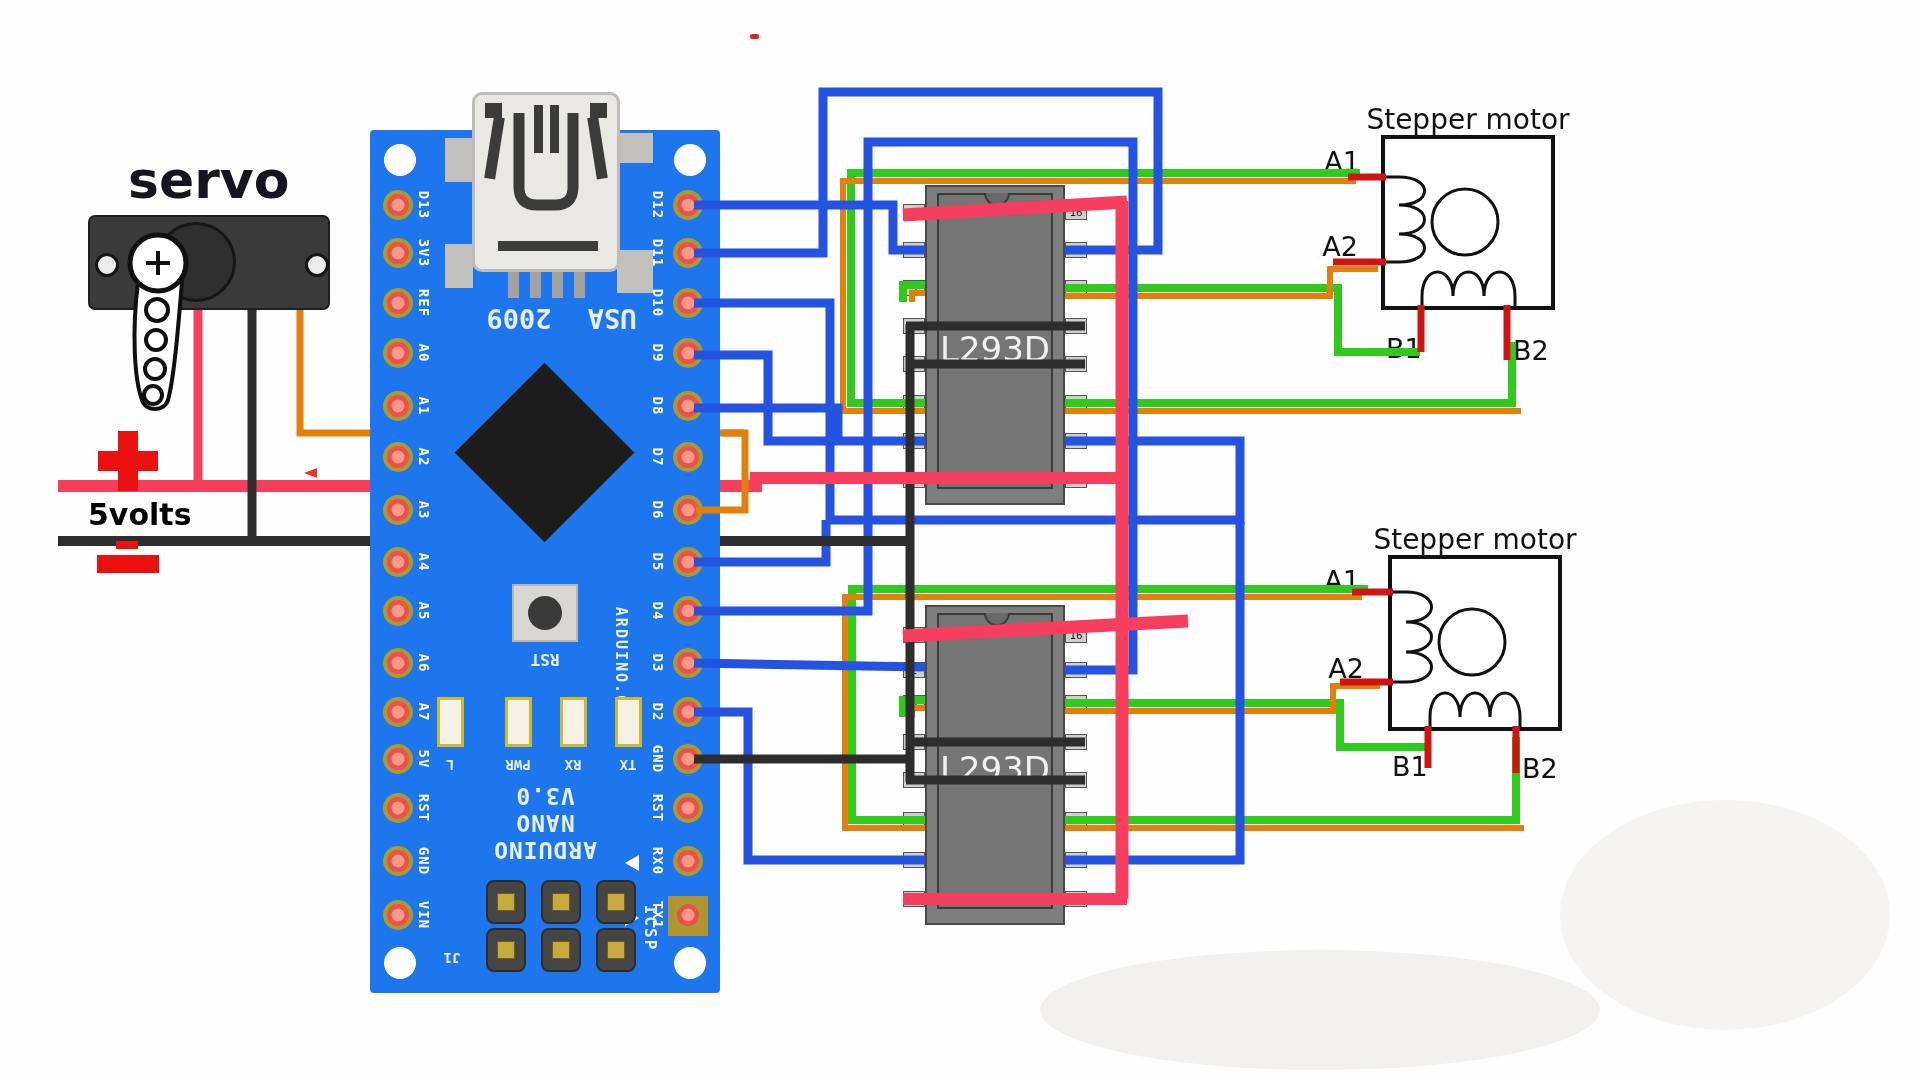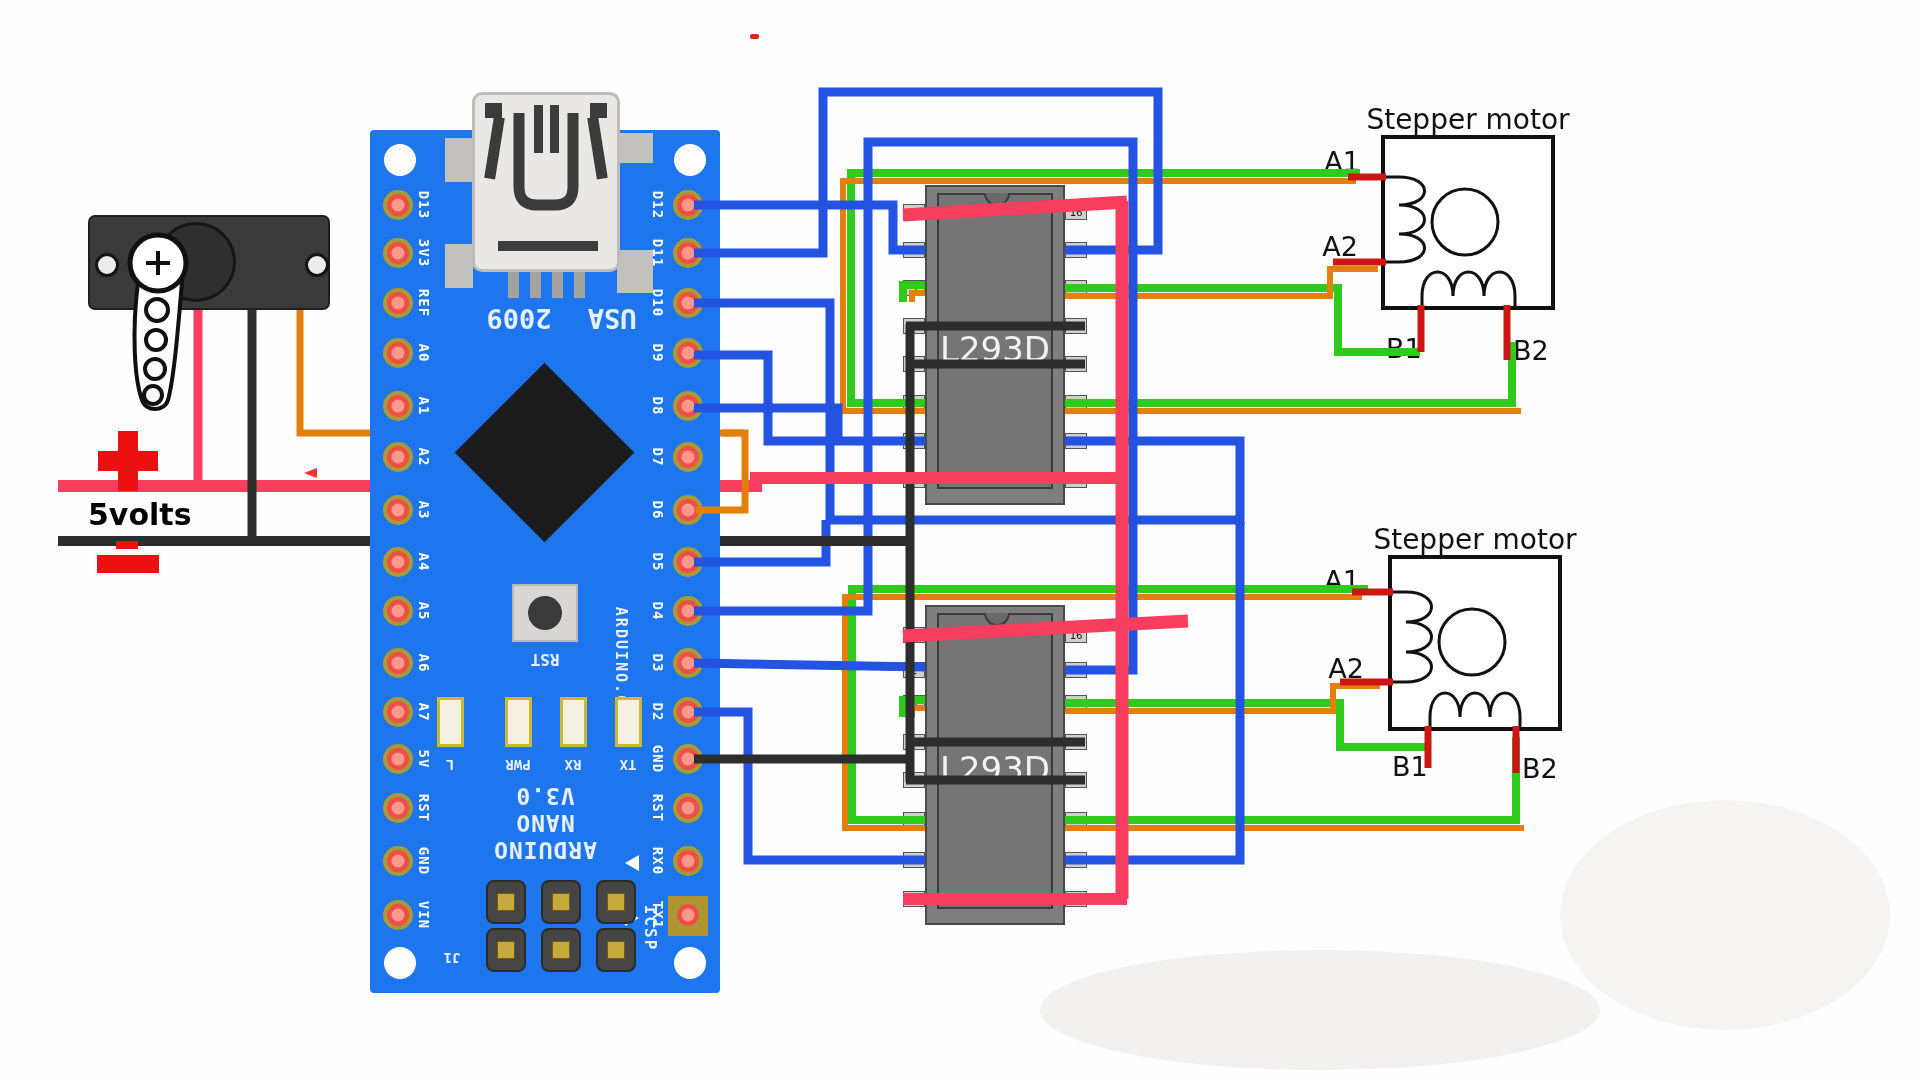--- a/index.html
+++ b/index.html
@@ -392,20 +392,21 @@
       <polyline points="1348,177 1386,177" fill="none" stroke="#cf1414" stroke-width="7" stroke-linejoin="miter"></polyline>
       <polyline points="1333,262 1386,262" fill="none" stroke="#cf1414" stroke-width="7" stroke-linejoin="miter"></polyline>
       <polyline points="1421,305 1421,352" fill="none" stroke="#cf1414" stroke-width="7" stroke-linejoin="miter"></polyline>
       <polyline points="1507,305 1507,360" fill="none" stroke="#cf1414" stroke-width="7" stroke-linejoin="miter"></polyline>
       <polyline points="1352,592 1393,592" fill="none" stroke="#cf1414" stroke-width="7" stroke-linejoin="miter"></polyline>
       <polyline points="1340,682 1393,682" fill="none" stroke="#cf1414" stroke-width="7" stroke-linejoin="miter"></polyline>
       <polyline points="1428,726 1428,768" fill="none" stroke="#cf1414" stroke-width="7" stroke-linejoin="miter"></polyline>
       <polyline points="1516,726 1516,773" fill="none" stroke="#cf1414" stroke-width="7" stroke-linejoin="miter"></polyline>
     </svg>
 
+  <div id="servo-label">servo</div>
   <div class="redmark" style="left:98px;top:451px;width:60px;height:20px;"></div>
   <div class="redmark" style="left:118px;top:431px;width:20px;height:60px;"></div>
   <div id="volts-label">5volts</div>
   <div class="redmark" style="left:116px;top:541px;width:22px;height:8px;"></div>
   <div class="redmark" style="left:97px;top:555px;width:62px;height:18px;"></div>
   <div class="redmark" style="left:750px;top:34px;width:9px;height:5px;border-radius:2px;background:#d22;"></div>
   <div class="redmark" style="left:304px;top:468px;width:13px;height:10px;background:#e33;clip-path:polygon(0 50%,100% 0,100% 100%);"></div>
 
 </div>
 

